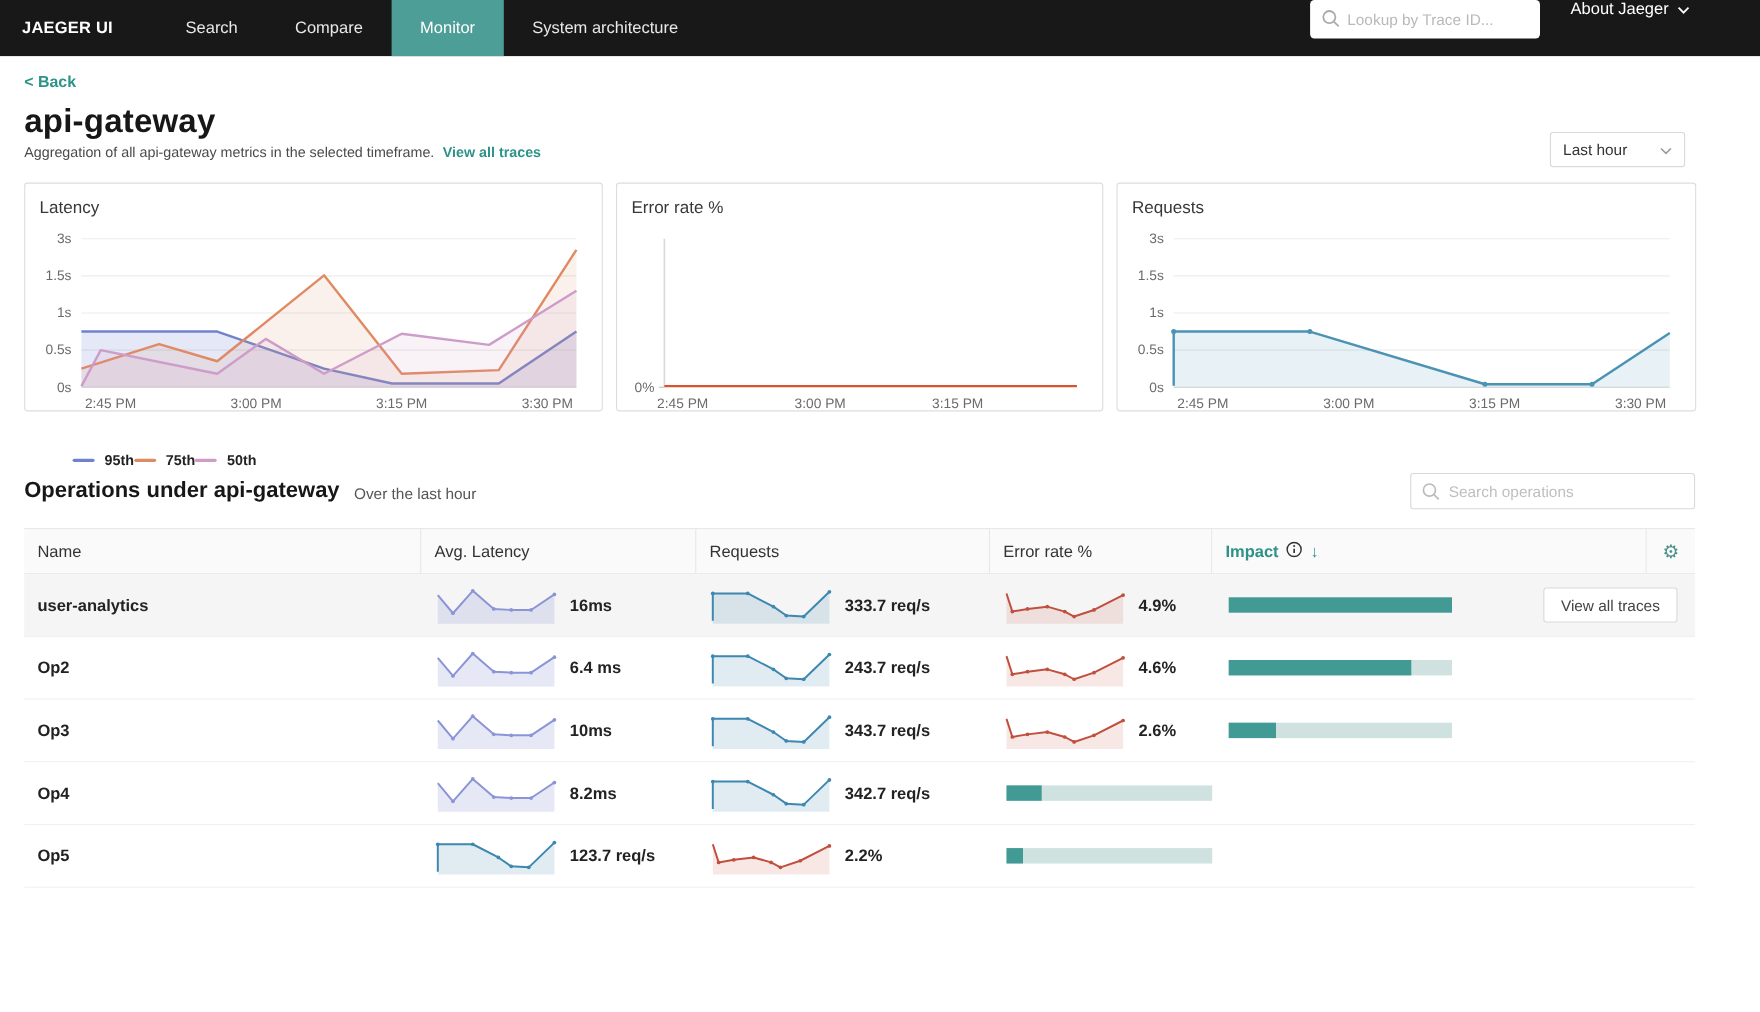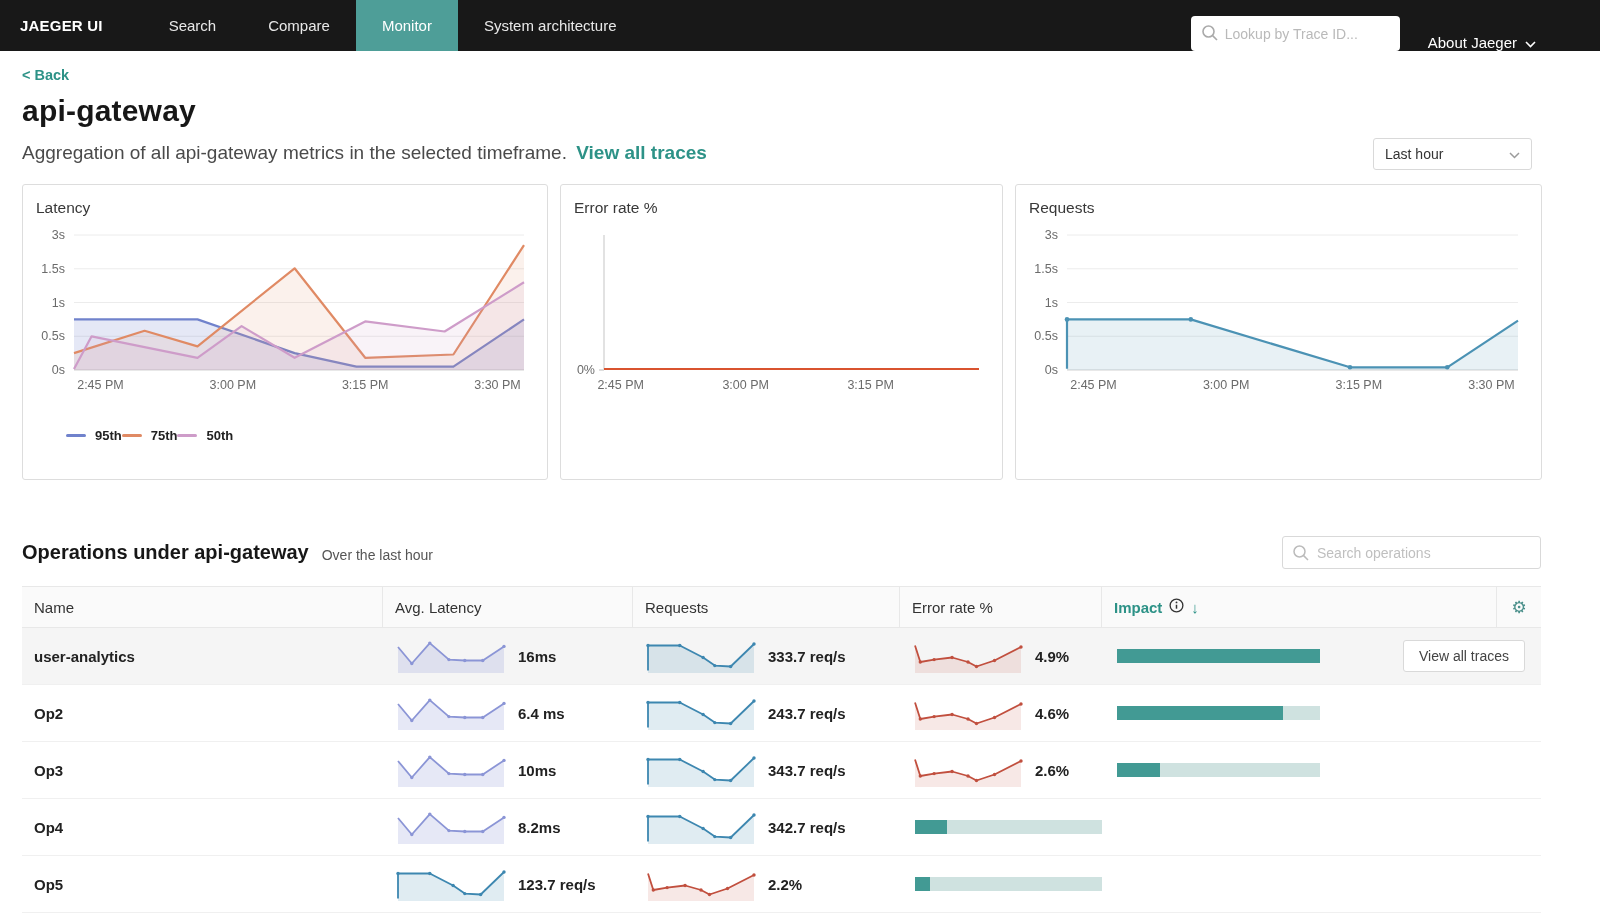--- a/index.html
+++ b/index.html
@@ -5,42 +5,42 @@
   * { box-sizing: border-box; margin: 0; padding: 0; }
   html,body { width:1600px; height:920px; overflow:hidden; background:#fff;
     font-family:"Liberation Sans", sans-serif; color:#222; }
 
   
   .topnav { height:51px; background:#181818; display:flex; align-items:stretch; padding-left:20px; }
   .brand { color:#fff; font-weight:bold; font-size:15px; display:flex; align-items:center; margin-right:40px; letter-spacing:.2px; }
   .nav-items { display:flex; align-items:stretch; }
   .nav-item { color:#e8e8e8; font-size:15px; display:flex; align-items:center; padding:0 26px; cursor:pointer; text-decoration:none; }
   .nav-item.active { background:var(--nav-active-bg); color:#fff; }
-  .nav-right { margin-left:auto; display:flex; align-items:flex-end; gap:28px; padding-right:64px; }
+  .nav-right { margin-left:auto; display:flex; align-items:flex-start; gap:28px; padding-right:64px; }
   .trace-search { position:relative; }
   .trace-search input { width:209px; height:35px; border:none; border-radius:4px; padding:0 10px 0 34px;
     font-size:14px; font-family:inherit; color:#333; outline:none; }
   .trace-search input::placeholder { color:#b9b9b9; }
   .trace-search .mag { position:absolute; left:10px; top:8px; }
   .about { color:#fff; font-size:15px; display:flex; align-items:center; gap:8px; cursor:pointer; }
 
   
   main { width:1519px; margin-left:22px; }
   .back-link { display:inline-block; margin-top:16px; color:var(--accent); font-size:14.5px; font-weight:bold; text-decoration:none; cursor:pointer; }
   .head-block { position:relative; }
   h1 { font-size:30px; font-weight:bold; color:#171717; margin-top:10px; letter-spacing:.2px; }
-  .subtitle { margin-top:14px; font-size:19px; color:#4a4a4a; }
+  .subtitle { margin-top:3px; font-size:13px; color:#4a4a4a; }
   .subtitle a { color:var(--accent); font-weight:bold; text-decoration:none; margin-left:4px; cursor:pointer; }
-  .timeframe { position:absolute; right:9px; bottom:-6px; width:159px; height:32px; border:1px solid #d9d9d9;
+  .timeframe { position:absolute; right:9px; bottom:-6px; width:123px; height:32px; border:1px solid #d9d9d9;
     border-radius:3px; background:#fff; display:flex; align-items:center; justify-content:space-between;
     padding:0 11px; font-size:14px; color:#333; cursor:pointer; }
 
   
   .cards { display:flex; gap:12px; margin-top:20px; }
-  .card { border:1px solid #ddd; border-radius:3px; background:#fff; height:296px; padding:14px 13px 10px 13px; }
+  .card { border:1px solid #ddd; border-radius:3px; background:#fff; height:208px; padding:14px 13px 10px 13px; }
   .card.c1 { width:526px; } .card.c2 { width:443px; } .card.c3 { width:527px; }
   .card-title { font-size:15.5px; color:#383838; margin-bottom:6px; }
   .legend { display:flex; margin:6px 0 0 30px; }
   .legend-item { display:flex; align-items:center; gap:9px; font-size:13px; font-weight:bold; color:#222; }
   .legend-swatch { width:20px; height:3px; border-radius:2px; }
 
   
   .ops-head { display:flex; align-items:center; margin-top:56px; }
   .ops-title { font-size:20px; font-weight:bold; color:#171717; }
   .ops-sub { font-size:14px; color:#555; margin-left:13px; position:relative; top:2px;text-align:center; }

